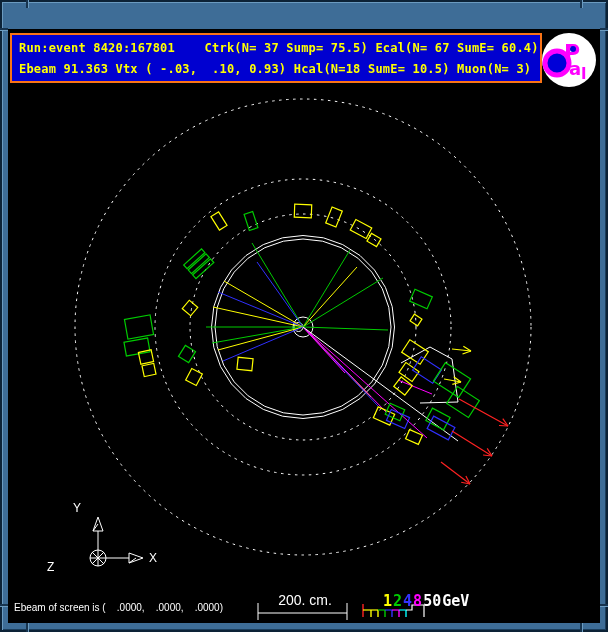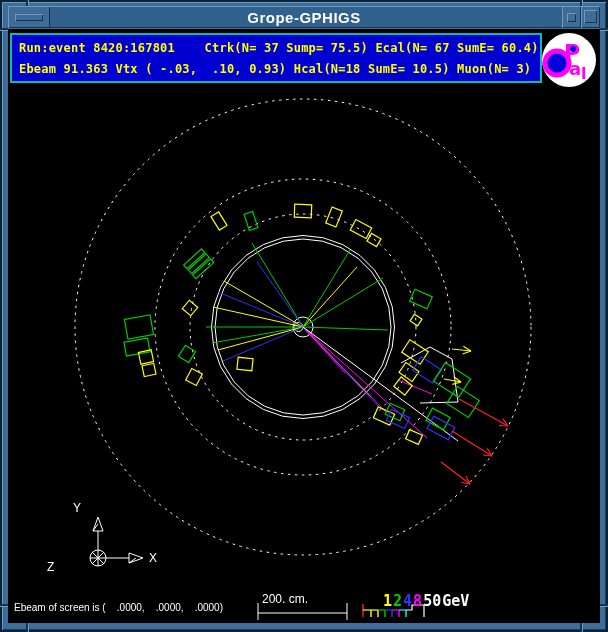--- a/index.html
+++ b/index.html
@@ -11,59 +11,47 @@
   .title-text{position:absolute;left:0;right:0;top:3px;text-align:center;color:#fff;
               font-size:15px;font-weight:bold;letter-spacing:.5px;}
   .groove-v{position:absolute;width:2px;background:#17344f;box-shadow:1px 0 0 #6b9bc0;}
   .groove-h{position:absolute;height:2px;background:#17344f;box-shadow:0 1px 0 #6b9bc0;}
   .wm-btn{position:absolute;background:#3e6d97;
           box-shadow:inset 1px 1px 0 #6b9bc0, inset -1px -1px 0 #17344f;}
   .wm-glyph{position:absolute;background:#3e6d97;
           box-shadow:inset 1px 1px 0 #6b9bc0, inset -1px -1px 0 #17344f;}
   .canvas{position:absolute;left:8px;top:29px;width:592px;height:594px;background:#000;}
   .hdr{position:absolute;left:10px;top:33px;width:528px;height:46px;background:#0000d0;
-       border:2px solid #14b8a6;z-index:3;}
+       border:2px solid #f97316;z-index:3;}
   .hdr-line{white-space:pre;color:#ffff00;font-family:"DejaVu Sans Mono",monospace;
             font-size:12px;font-weight:bold;letter-spacing:.2px;padding-left:7px;line-height:21px;}
   .hdr-line:first-child{padding-top:3px;}
   svg{position:absolute;left:8px;top:29px;z-index:1;}
   .ov{position:absolute;color:#fff;z-index:2;white-space:pre;}
   .statustext{left:14px;top:602px;font-size:10px;}
-  .scalelabel{left:262px;top:592px;width:86px;font-size:12px;}
+  .scalelabel{left:262px;top:592px;width:86px;text-align:center;font-size:14px;}
   .legend{left:383px;top:592px;font-family:"DejaVu Sans Mono",monospace;
           font-size:15px;font-weight:bold;}
   .legend span{margin-right:1px;}
   .axis-label{font-size:12px;}
 </style>
 </head>
 <body>
 
 <div class="window">
 
   <div class="groove-v" style="left:26px;top:0;height:8px;"></div>
   <div class="groove-v" style="right:26px;top:0;height:8px;"></div>
   <div class="groove-v" style="left:26px;bottom:0;height:9px;"></div>
   <div class="groove-v" style="right:26px;bottom:0;height:9px;"></div>
   <div class="groove-h" style="left:0;top:28px;width:8px;"></div>
   <div class="groove-h" style="right:0;top:28px;width:8px;"></div>
   <div class="groove-h" style="left:0;bottom:26px;width:8px;"></div>
   <div class="groove-h" style="right:0;bottom:26px;width:8px;"></div>
 
-  <div class="titlebar">
-    <div class="wm-btn" style="left:0;top:0;width:42px;height:22px;">
-      <div class="wm-glyph" style="left:7px;top:8px;width:28px;height:7px;"></div>
-    </div>
-    <div class="title-text">Grope-GPHIGS</div>
-    <div class="wm-btn" style="right:19px;top:0;width:19px;height:22px;">
-      <div class="wm-glyph" style="left:5px;top:7px;width:9px;height:9px;"></div>
-    </div>
-    <div class="wm-btn" style="right:0;top:0;width:19px;height:22px;">
-      <div class="wm-glyph" style="left:3px;top:4px;width:13px;height:13px;"></div>
-    </div>
-  </div>
 
   <div class="canvas"></div>
 
   <div class="hdr">
     <div class="hdr-line">Run:event 8420:167801    Ctrk(N= 37 Sump= 75.5) Ecal(N= 67 SumE= 60.4)</div>
     <div class="hdr-line">Ebeam 91.363 Vtx ( -.03,  .10, 0.93) Hcal(N=18 SumE= 10.5) Muon(N= 3)</div>
   </div>
 
   <svg id="evt" width="592" height="594" viewBox="8 29 592 594">
     <g id="rings">

